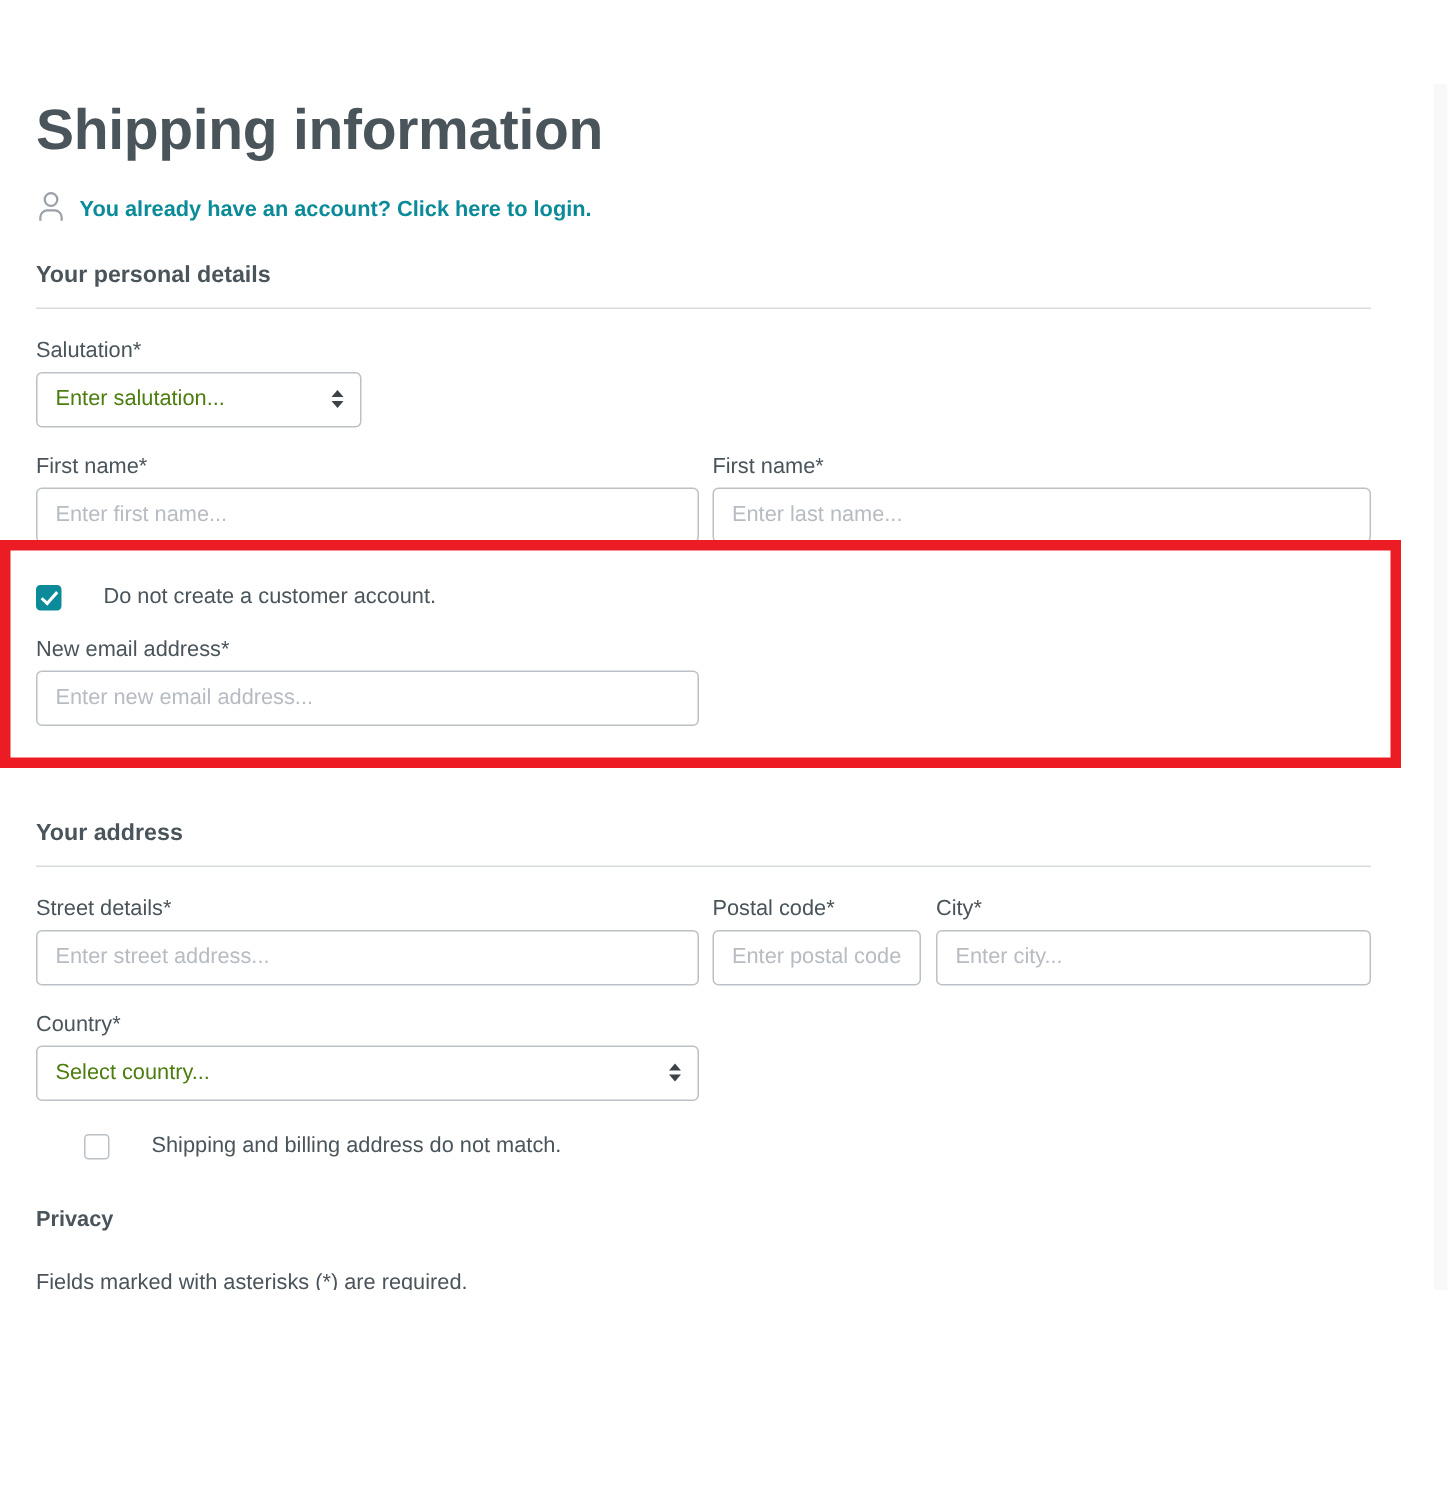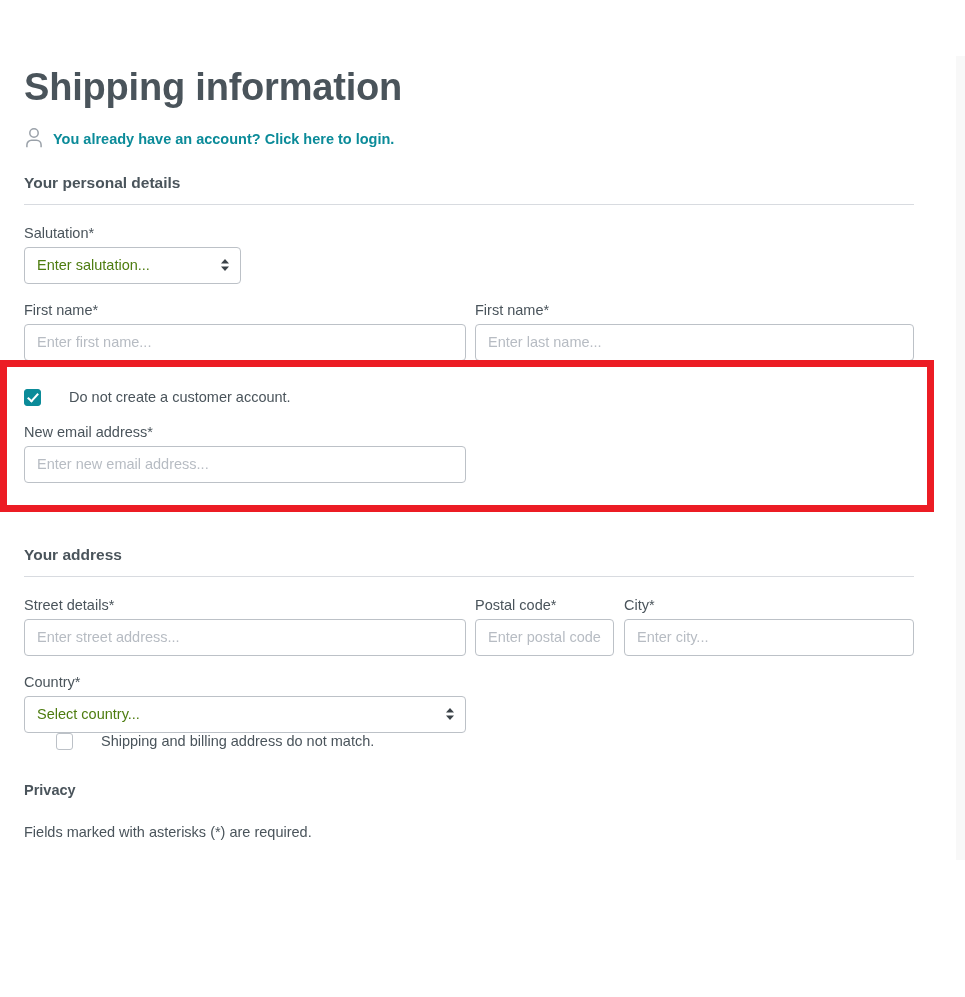--- a/index.html
+++ b/index.html
@@ -316,21 +316,21 @@
           <span class="select-arrows">
             <svg width="10" height="14" viewBox="0 0 10 14" xmlns="http://www.w3.org/2000/svg">
               <path d="M5 1 L9 5.6 L1 5.6 Z" fill="#3b4248"></path>
               <path d="M5 13 L9 8.4 L1 8.4 Z" fill="#3b4248"></path>
             </svg>
           </span>
         </div>
       </div>
     </div>
 
-    <div class="check-row" style="padding-left:32px;">
+    <div class="check-row" style="margin-top:22px;padding-left:32px;">
       <span class="cbox off"></span>
       <span class="check-label">Shipping and billing address do not match.</span>
     </div>
 
     <div class="privacy-wrap">
       <p class="privacy-title">Privacy</p>
       <p class="required-note">Fields marked with asterisks (*) are required.</p>
     </div>
 
     <div class="btn-row">

